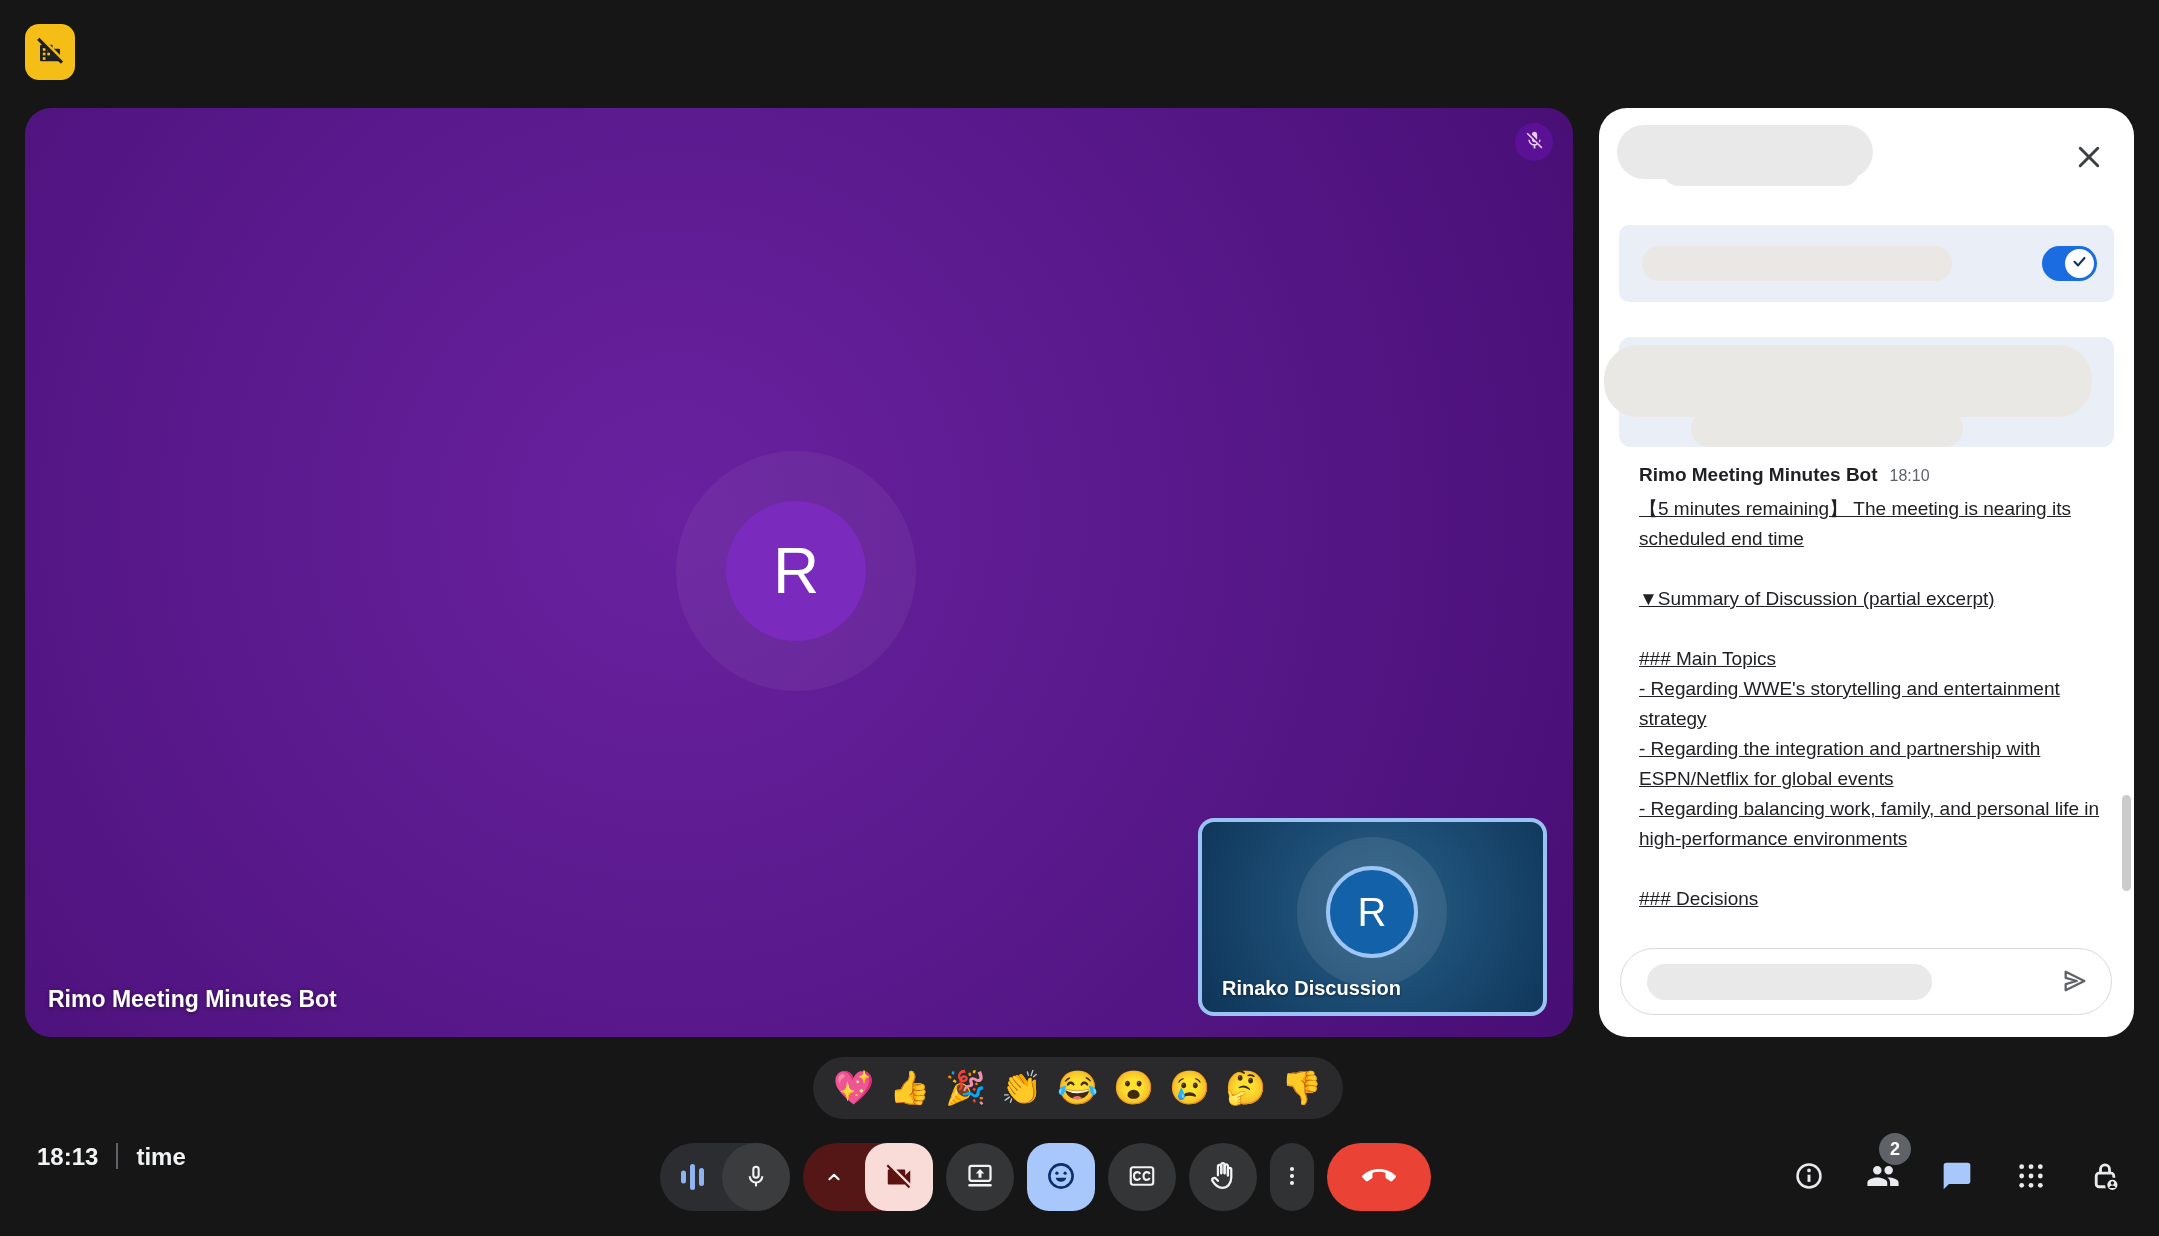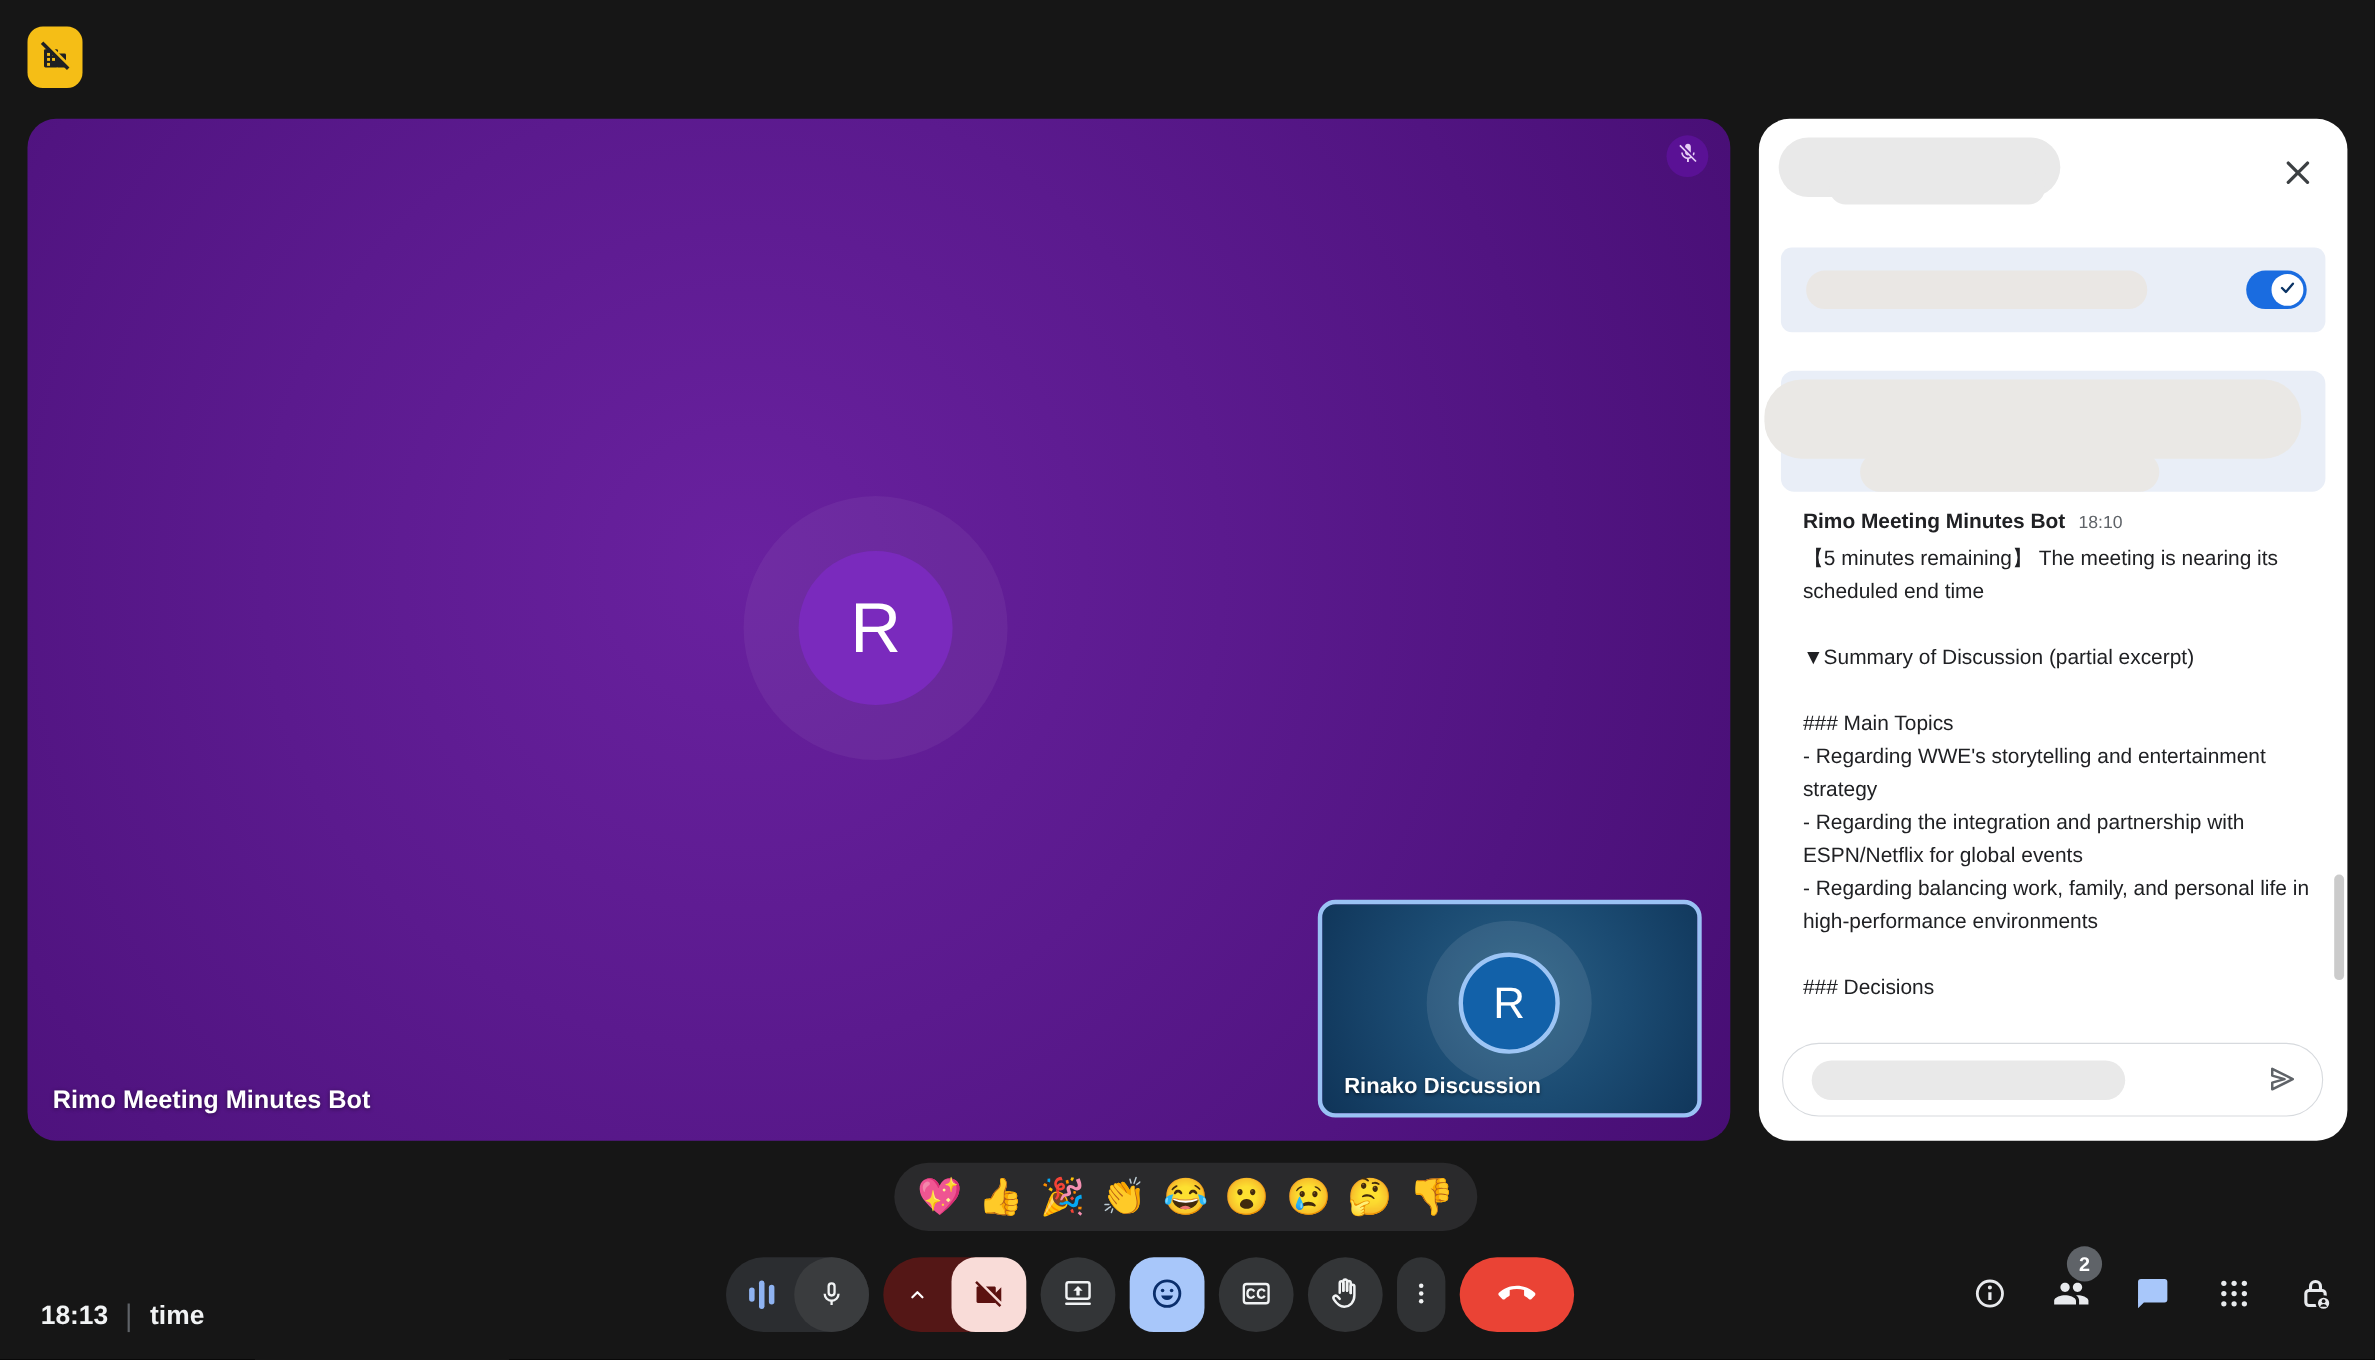--- a/index.html
+++ b/index.html
@@ -45,35 +45,35 @@
   #toggle{right:17px;top:21px;width:55px;height:35px;border-radius:18px;background:#1a6ce0;cursor:pointer;}
   #toggle-knob{right:3px;top:3px;width:29px;height:29px;border-radius:50%;background:#fff;
     display:flex;align-items:center;justify-content:center;}
   #notice-block{left:20px;top:229px;width:495px;height:110px;border-radius:12px;background:#e9eef7;}
   #notice-blob-a{left:5px;top:237px;width:488px;height:72px;border-radius:34px;background:#eae8e5;}
   #notice-blob-b{left:92px;top:303px;width:272px;height:36px;border-radius:18px;background:#eae8e5;}
   #chat-message{left:40px;top:356px;width:464px;color:#202124;}
   #msg-head{display:flex;align-items:baseline;gap:12px;}
   #msg-sender{font-size:19px;font-weight:700;}
   #msg-time{font-size:16px;color:#5f6368;}
-  #msg-body{margin-top:8px;font-size:19px;line-height:30px;white-space:pre-line;}
+  #msg-body{margin-top:8px;font-size:19px;line-height:30px;white-space:pre-line;text-decoration:underline;}
   #chat-scrollbar{right:3px;top:687px;width:9px;height:96px;border-radius:5px;background:#cbcbcb;cursor:pointer;}
   #chat-input{left:21px;top:840px;width:492px;height:67px;border-radius:34px;border:1.5px solid #d7dade;
     box-sizing:border-box;background:#fff;cursor:text;}
   #input-blob{left:26px;top:15px;width:285px;height:36px;border-radius:18px;}
   #send-btn{right:16px;top:13px;width:40px;height:40px;border:none;background:transparent;cursor:pointer;
     display:flex;align-items:center;justify-content:center;padding:0;}
 
   
   #reactions-bar{left:813px;top:1057px;width:530px;height:62px;border-radius:31px;background:#2a2a2c;
     display:flex;align-items:center;justify-content:space-evenly;padding:0 6px;box-sizing:border-box;}
   .emoji{font-size:33px;line-height:62px;cursor:pointer;}
 
   
-  #bb-left{left:37px;top:1143px;height:68px;display:flex;align-items:flex-end;gap:18px;}
+  #bb-left{left:37px;top:1143px;height:68px;display:flex;align-items:flex-start;gap:18px;}
   #clock,#meeting-name{color:#f1f3f4;font-size:24px;font-weight:600;}
   #bb-divider{width:2px;height:26px;background:#5f6368;}
 
   #controls{left:660px;top:1143px;height:68px;display:flex;align-items:center;gap:13px;}
   .ctl{height:68px;border:none;padding:0;cursor:pointer;display:flex;align-items:center;justify-content:center;}
   .circle68{width:68px;border-radius:50%;background:#333537;}
   #mic-combo{position:relative;width:130px;border-radius:34px;background:#2b2d30;}
   #mic-wave{position:absolute;left:0;top:0;width:66px;height:68px;display:flex;align-items:center;justify-content:center;}
   #mic-circle{position:absolute;right:0;top:0;width:68px;height:68px;border-radius:50%;background:#3a3c3e;
     display:flex;align-items:center;justify-content:center;}

